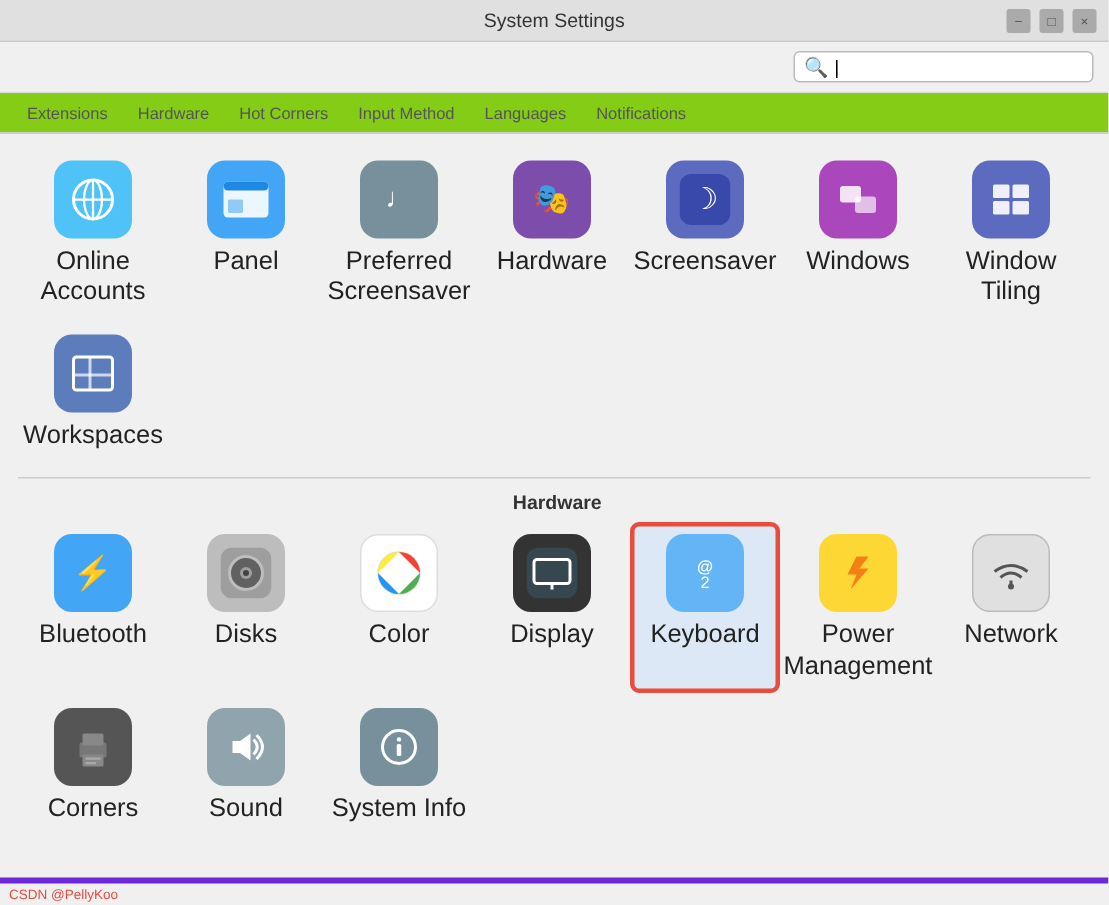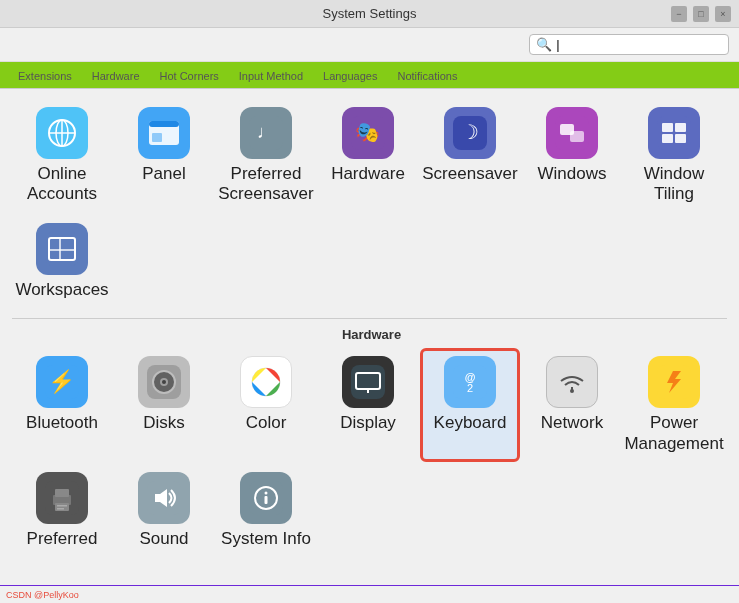--- a/index.html
+++ b/index.html
@@ -162,21 +162,21 @@
       border: 3px solid #e74c3c !important;
       padding: 5px 4px;
     }
     .bottom-bar {
       position: absolute;
       bottom: 0;
       left: 0;
       right: 0;
       height: 18px;
       background: #f0f0f0;
-      border-top: 1px solid #6d28d9;
+      border-top: 4px solid #6d28d9;
       display: flex;
       align-items: center;
       padding: 0 6px;
     }
     .bottom-text {
       font-size: 9px;
       color: #e74c3c;
     }
   </style>
 </head>
@@ -364,54 +364,54 @@
             <rect width="34" height="34" rx="8" fill="#64b5f6"></rect>
             <text x="17" y="16" text-anchor="middle" font-size="11" fill="white" font-weight="bold">@</text>
             <text x="17" y="27" text-anchor="middle" font-size="11" fill="white">2</text>
           </svg>
       </div>
       <span class="item-label">Keyboard</span>
     </div>
 
 
     <div class="item">
+      <div class="item-icon icon-power">
+        <svg width="34" height="34" viewBox="0 0 34 34">
+            <rect width="34" height="34" rx="8" fill="#fdd835"></rect>
+            <polygon points="16,6 10,18 16,18 12,28 24,14 18,14 24,6" fill="#f57f17"></polygon>
+          </svg>
+      </div>
+      <span class="item-label">Power Management</span>
+    </div>
+
+    <div class="item">
       <div class="item-icon icon-network">
         <svg width="34" height="34" viewBox="0 0 34 34">
             <rect width="34" height="34" rx="8" fill="#e0e0e0"></rect>
             <path d="M17 26 Q17 22 17 22" stroke="#555" stroke-width="2" fill="none"></path>
             <path d="M10 20 Q17 14 24 20" stroke="#555" stroke-width="2" fill="none"></path>
             <path d="M6 16 Q17 8 28 16" stroke="#555" stroke-width="2" fill="none"></path>
             <circle cx="17" cy="26" r="2" fill="#555"></circle>
           </svg>
       </div>
       <span class="item-label">Network</span>
-    </div>
-
-    <div class="item">
-      <div class="item-icon icon-power">
-        <svg width="34" height="34" viewBox="0 0 34 34">
-            <rect width="34" height="34" rx="8" fill="#fdd835"></rect>
-            <polygon points="16,6 10,18 16,18 12,28 24,14 18,14 24,6" fill="#f57f17"></polygon>
-          </svg>
-      </div>
-      <span class="item-label">Power Management</span>
     </div>
 
     <div class="item">
       <div class="item-icon icon-printers">
         <svg width="34" height="34" viewBox="0 0 34 34">
             <rect width="34" height="34" rx="8" fill="#555"></rect>
             <rect x="8" y="14" width="18" height="10" rx="1" fill="#777"></rect>
             <rect x="10" y="8" width="14" height="8" rx="1" fill="#888"></rect>
             <rect x="10" y="22" width="14" height="8" rx="1" fill="#888"></rect>
             <rect x="12" y="24" width="10" height="1.5" fill="#aaa"></rect>
             <rect x="12" y="27" width="7" height="1.5" fill="#aaa"></rect>
           </svg>
       </div>
-      <span class="item-label">Preferred</span>
+      <span class="item-label">Corners</span>
     </div>
 
     <div class="item">
       <div class="item-icon icon-sound">
         <svg width="34" height="34" viewBox="0 0 34 34">
             <rect width="34" height="34" rx="8" fill="#90a4ae"></rect>
             <polygon points="8,13 8,21 13,21 20,26 20,8 13,13" fill="white"></polygon>
             <path d="M22 12 Q27 17 22 22" stroke="white" stroke-width="2" fill="none"></path>
             <path d="M24 9 Q32 17 24 25" stroke="white" stroke-width="2" fill="none"></path>
           </svg>

